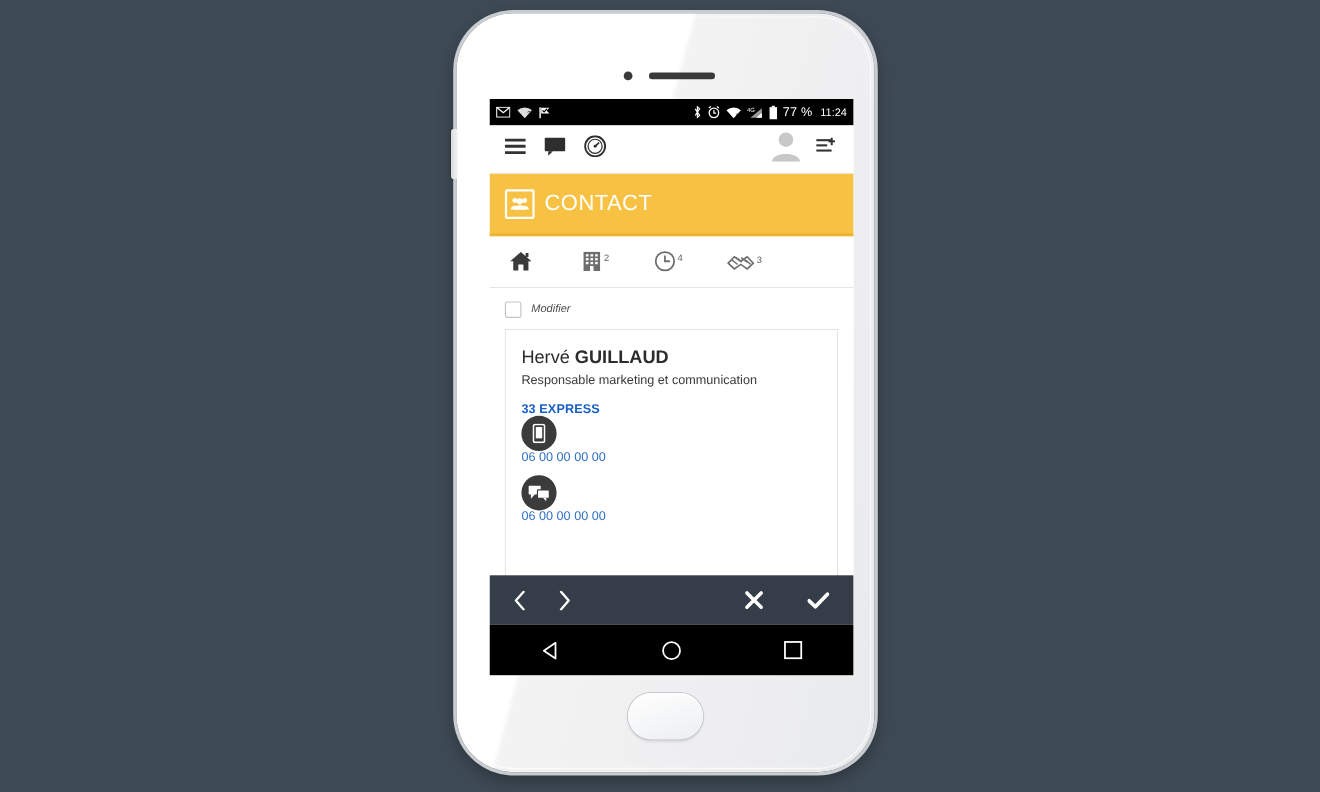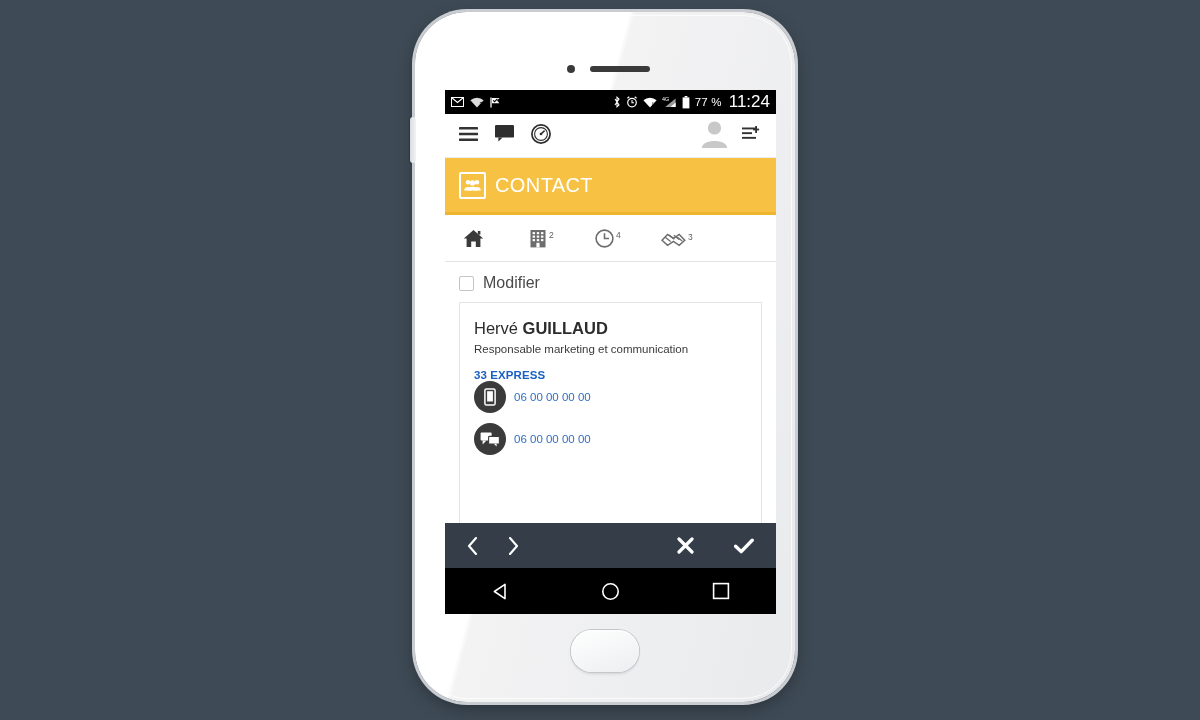--- a/index.html
+++ b/index.html
@@ -58,21 +58,21 @@
   
   #status-bar{
     height:24px; background:#000; color:#fff;
     display:flex; align-items:center; padding:0 6px;
     font-size:11px;
   }
   #status-left{ display:flex; align-items:center; gap:6px; }
   #status-right{ margin-left:auto; display:flex; align-items:center; gap:5px; }
   .sb-ico{ display:inline-flex; align-items:center; }
   .sb-text{ font-size:11.5px; letter-spacing:.2px; font-weight:400; }
-  #status-time{ font-size:17px; font-weight:400; padding-left:2px; }
+  #status-time{ font-size:10px; font-weight:400; padding-left:2px; }
 
   
   #app-bar{
     height:44px; background:#fff;
     display:flex; align-items:center; padding:0 14px;
     border-bottom:1px solid #ececec;
   }
   #app-bar-left{ display:flex; align-items:center; gap:17px; }
   #app-bar-right{ margin-left:auto; display:flex; align-items:center; gap:14px; }
 
@@ -108,39 +108,39 @@
 
   
   #modifier-row{
     display:flex; align-items:center; gap:9px;
     padding:12px 14px 10px 14px; background:#fff;
   }
   #modifier-checkbox{
     width:15px; height:15px; border:1.5px solid #c4c4c4; border-radius:2px;
     background:#fff; flex:0 0 auto;
   }
-  #modifier-label{ font-size:16px; color:#4a4a4a; }
+  #modifier-label{ font-size:10px; color:#4a4a4a;font-style:italic; }
 
   
   #contact-card{
     margin:0 14px; border:1px solid #e4e4e4;
     border-bottom:none; background:#fff;
     padding:16px 30px 10px 14px; height:225px; overflow:hidden;
   }
   #contact-name{
     font-size:16.5px; color:#2c2c2c; margin-bottom:5px; font-weight:400;
   }
   #contact-name b{ font-weight:700; }
   #contact-role{ font-size:11.5px; color:#3a3a3a; margin-bottom:14px; }
   #contact-company{
     font-size:11.5px; color:#1960c4; font-weight:700;
     letter-spacing:.1px; cursor:pointer;
   }
   .contact-row{
-    display:flex; align-items:center; margin-bottom:10px;
+    display:flex; margin-bottom:10px;flex-direction:column;
   }
   .contact-row-icon{
     width:32px; height:32px; border-radius:50%;
     background:#3b3b3b; color:#fff;
     display:flex; align-items:center; justify-content:center;
     flex:0 0 auto; margin-right:8px; cursor:pointer;
   }
   .contact-row-value{
     font-size:11.5px; color:#2f6fc8; cursor:pointer;
   }

